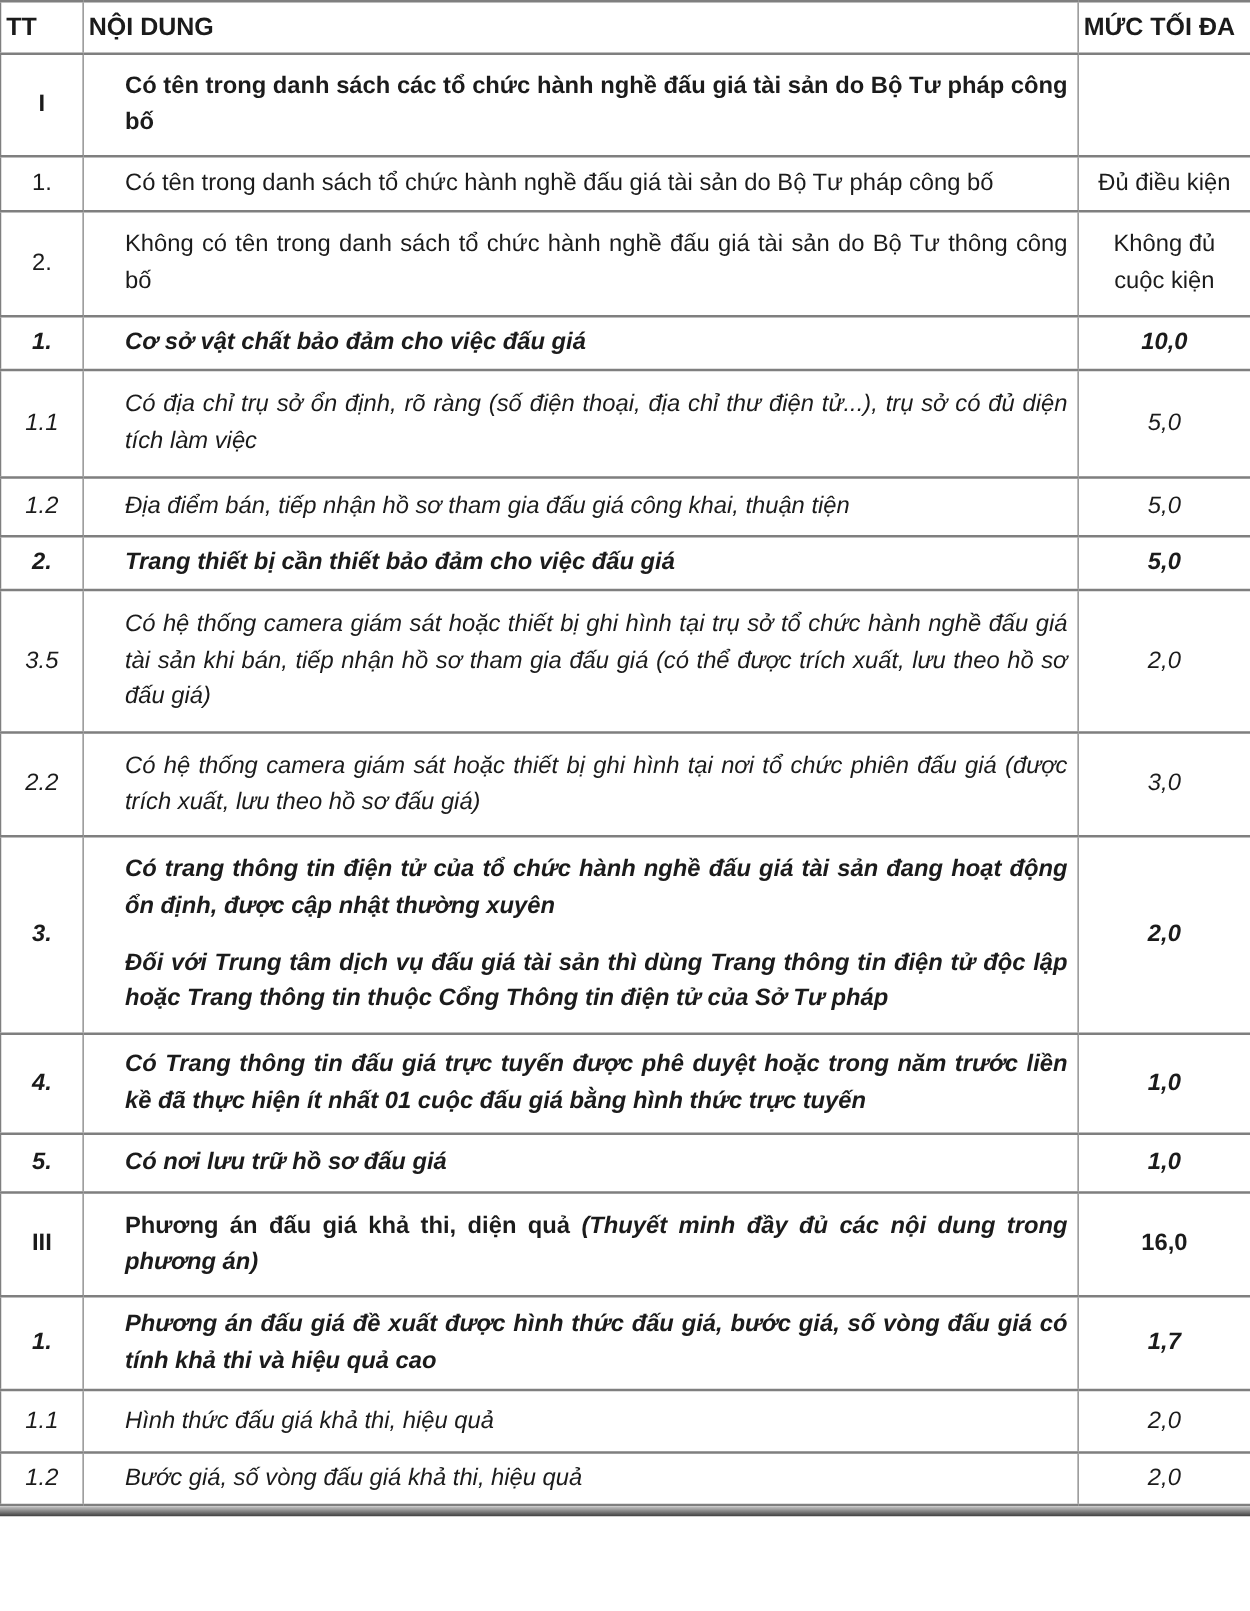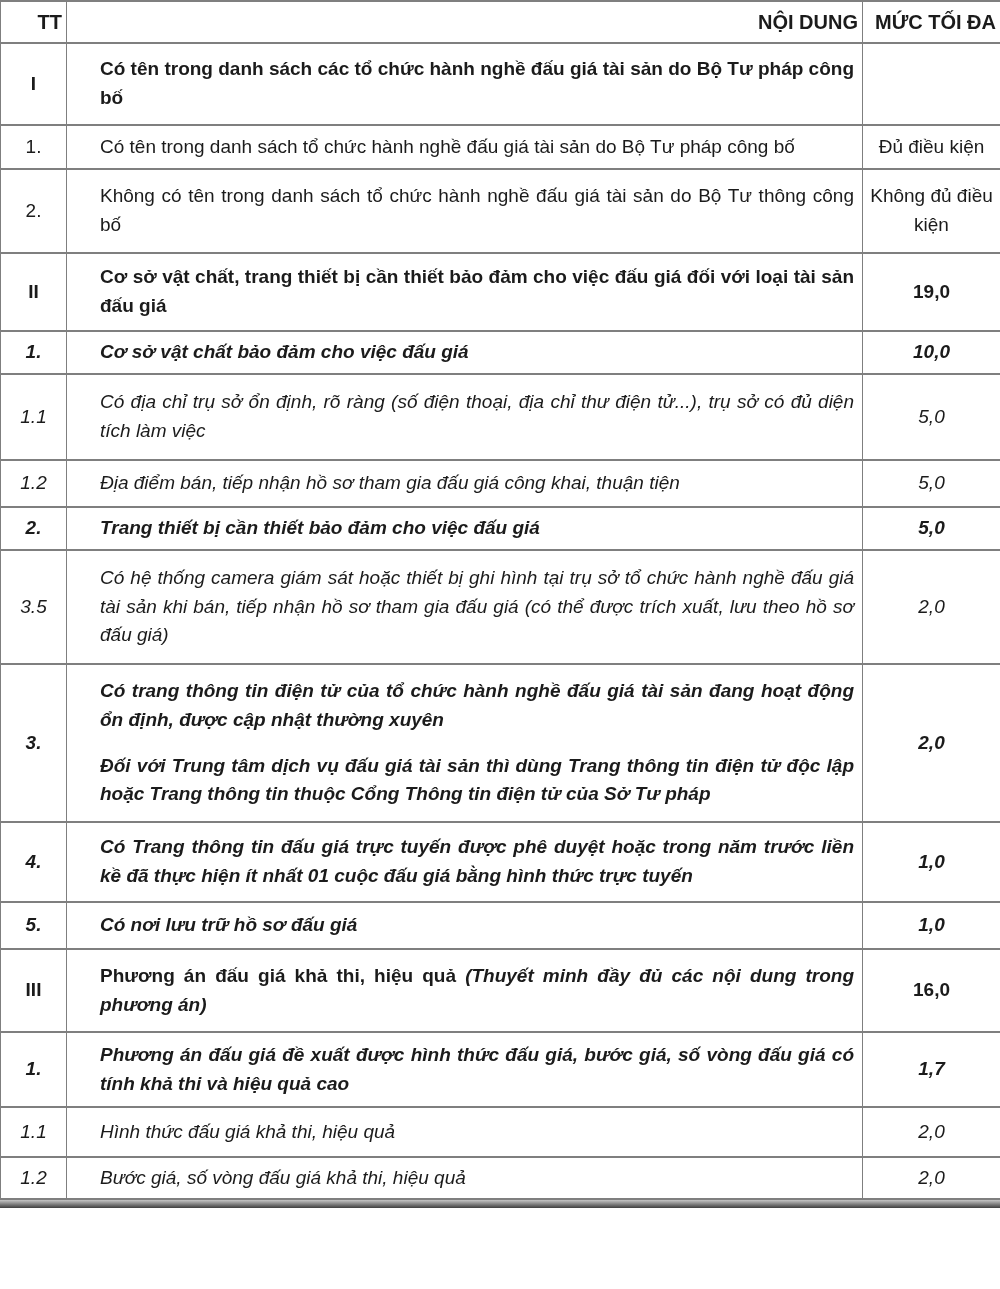--- a/index.html
+++ b/index.html
@@ -34,21 +34,21 @@
     border-bottom: 2px solid #7f7f7f;
     vertical-align: middle;
     font-size: 19px;
     line-height: 1.52;
     padding: 4px 8px;
     overflow: hidden;
   }
   th {
     font-size: 20px;
     font-weight: 700;
-    text-align: right;
+    text-align: left;
     vertical-align: middle;
     padding: 2px 4px;
   }
   td.num {
     text-align: center;
     padding: 4px 2px;
   }
   td.content {
     text-align: justify;
     padding-left: 33px;
@@ -94,26 +94,21 @@
         <td class="score b"></td>
       </tr>
       <tr style="height:44px">
         <td class="num">1.</td>
         <td class="content">Có tên trong danh sách tổ chức hành nghề đấu giá tài sản do Bộ Tư pháp công bố</td>
         <td class="score">Đủ điều kiện</td>
       </tr>
       <tr style="height:84px">
         <td class="num">2.</td>
         <td class="content">Không có tên trong danh sách tổ chức hành nghề đấu giá tài sản do Bộ Tư thông công bố</td>
-        <td class="score">Không đủ điều kiện</td>
-      </tr>
-      <tr style="height:78px">
-        <td class="num b">II</td>
-        <td class="content b">Cơ sở vật chất, trang thiết bị cần thiết bảo đảm cho việc đấu giá đối với loại tài sản đấu giá</td>
-        <td class="score b">19,0</td>
+        <td class="score">Không đủ cuộc kiện</td>
       </tr>
       <tr style="height:43px">
         <td class="num bi">1.</td>
         <td class="content bi">Cơ sở vật chất bảo đảm cho việc đấu giá</td>
         <td class="score bi">10,0</td>
       </tr>
       <tr style="height:86px">
         <td class="num i">1.1</td>
         <td class="content i">Có địa chỉ trụ sở ổn định, rõ ràng (số điện thoại, địa chỉ thư điện tử...), trụ sở có đủ diện tích làm việc</td>
         <td class="score i">5,0</td>
@@ -126,20 +121,25 @@
       <tr style="height:43px">
         <td class="num bi">2.</td>
         <td class="content bi">Trang thiết bị cần thiết bảo đảm cho việc đấu giá</td>
         <td class="score bi">5,0</td>
       </tr>
       <tr style="height:114px">
         <td class="num i">3.5</td>
         <td class="content i">Có hệ thống camera giám sát hoặc thiết bị ghi hình tại trụ sở tổ chức hành nghề đấu giá tài sản khi bán, tiếp nhận hồ sơ tham gia đấu giá (có thể được trích xuất, lưu theo hồ sơ đấu giá)</td>
         <td class="score i">2,0</td>
       </tr>
+      <tr style="height:83px">
+        <td class="num i">2.2</td>
+        <td class="content i">Có hệ thống camera giám sát hoặc thiết bị ghi hình tại nơi tổ chức phiên đấu giá (được trích xuất, lưu theo hồ sơ đấu giá)</td>
+        <td class="score i">3,0</td>
+      </tr>
       <tr style="height:158px">
         <td class="num bi">3.</td>
         <td class="content bi">
           <p>Có trang thông tin điện tử của tổ chức hành nghề đấu giá tài sản đang hoạt động ổn định, được cập nhật thường xuyên</p>
           <p>Đối với Trung tâm dịch vụ đấu giá tài sản thì dùng Trang thông tin điện tử độc lập hoặc Trang thông tin thuộc Cổng Thông tin điện tử của Sở Tư pháp</p>
         </td>
         <td class="score bi">2,0</td>
       </tr>
       <tr style="height:80px">
         <td class="num bi">4.</td>
@@ -147,21 +147,21 @@
         <td class="score bi">1,0</td>
       </tr>
       <tr style="height:47px">
         <td class="num bi">5.</td>
         <td class="content bi">Có nơi lưu trữ hồ sơ đấu giá</td>
         <td class="score bi">1,0</td>
       </tr>
       <tr style="height:83px">
         <td class="num b">III</td>
         <td class="content">
-          <span class="b">Phương án đấu giá khả thi, hiệu quả</span>
+          <span class="b">Phương án đấu giá khả thi, diện quả</span>
           <span class="suffix">(Thuyết minh đầy đủ các nội dung trong phương án)</span>
         </td>
         <td class="score b">16,0</td>
       </tr>
       <tr style="height:75px">
         <td class="num bi">1.</td>
         <td class="content bi">Phương án đấu giá đề xuất được hình thức đấu giá, bước giá, số vòng đấu giá có tính khả thi và hiệu quả cao</td>
         <td class="score bi">1,7</td>
       </tr>
       <tr style="height:50px">

